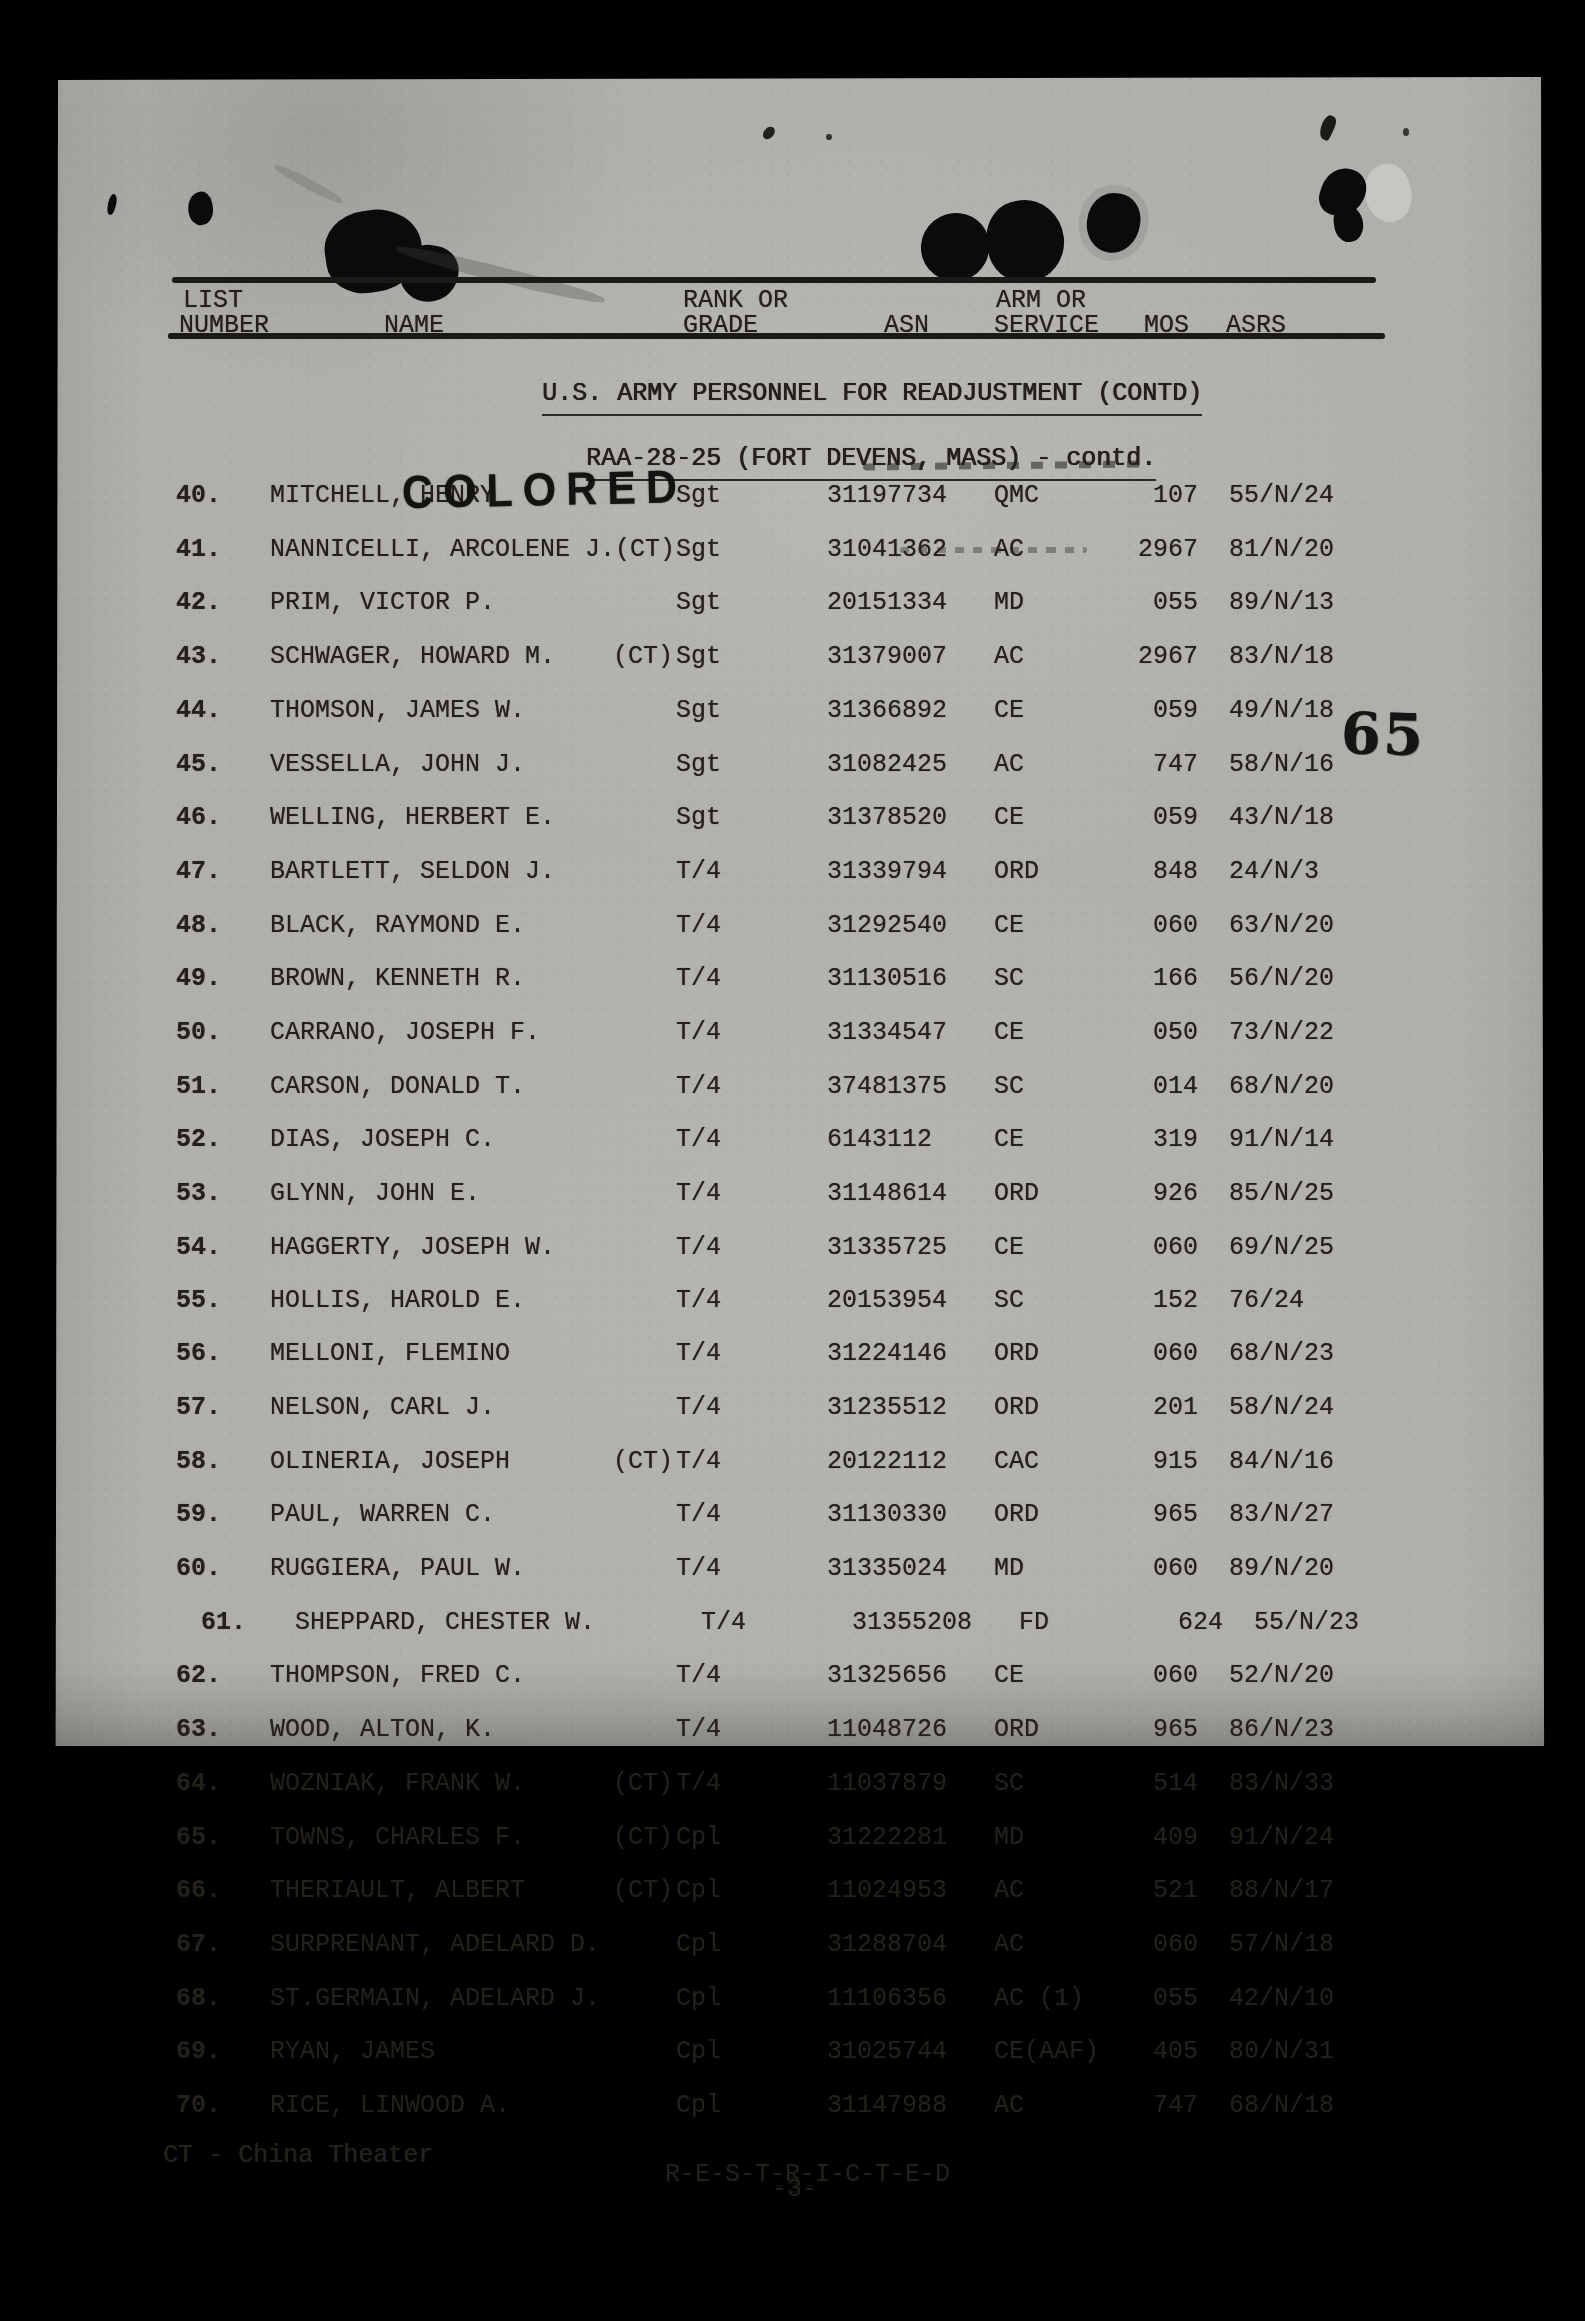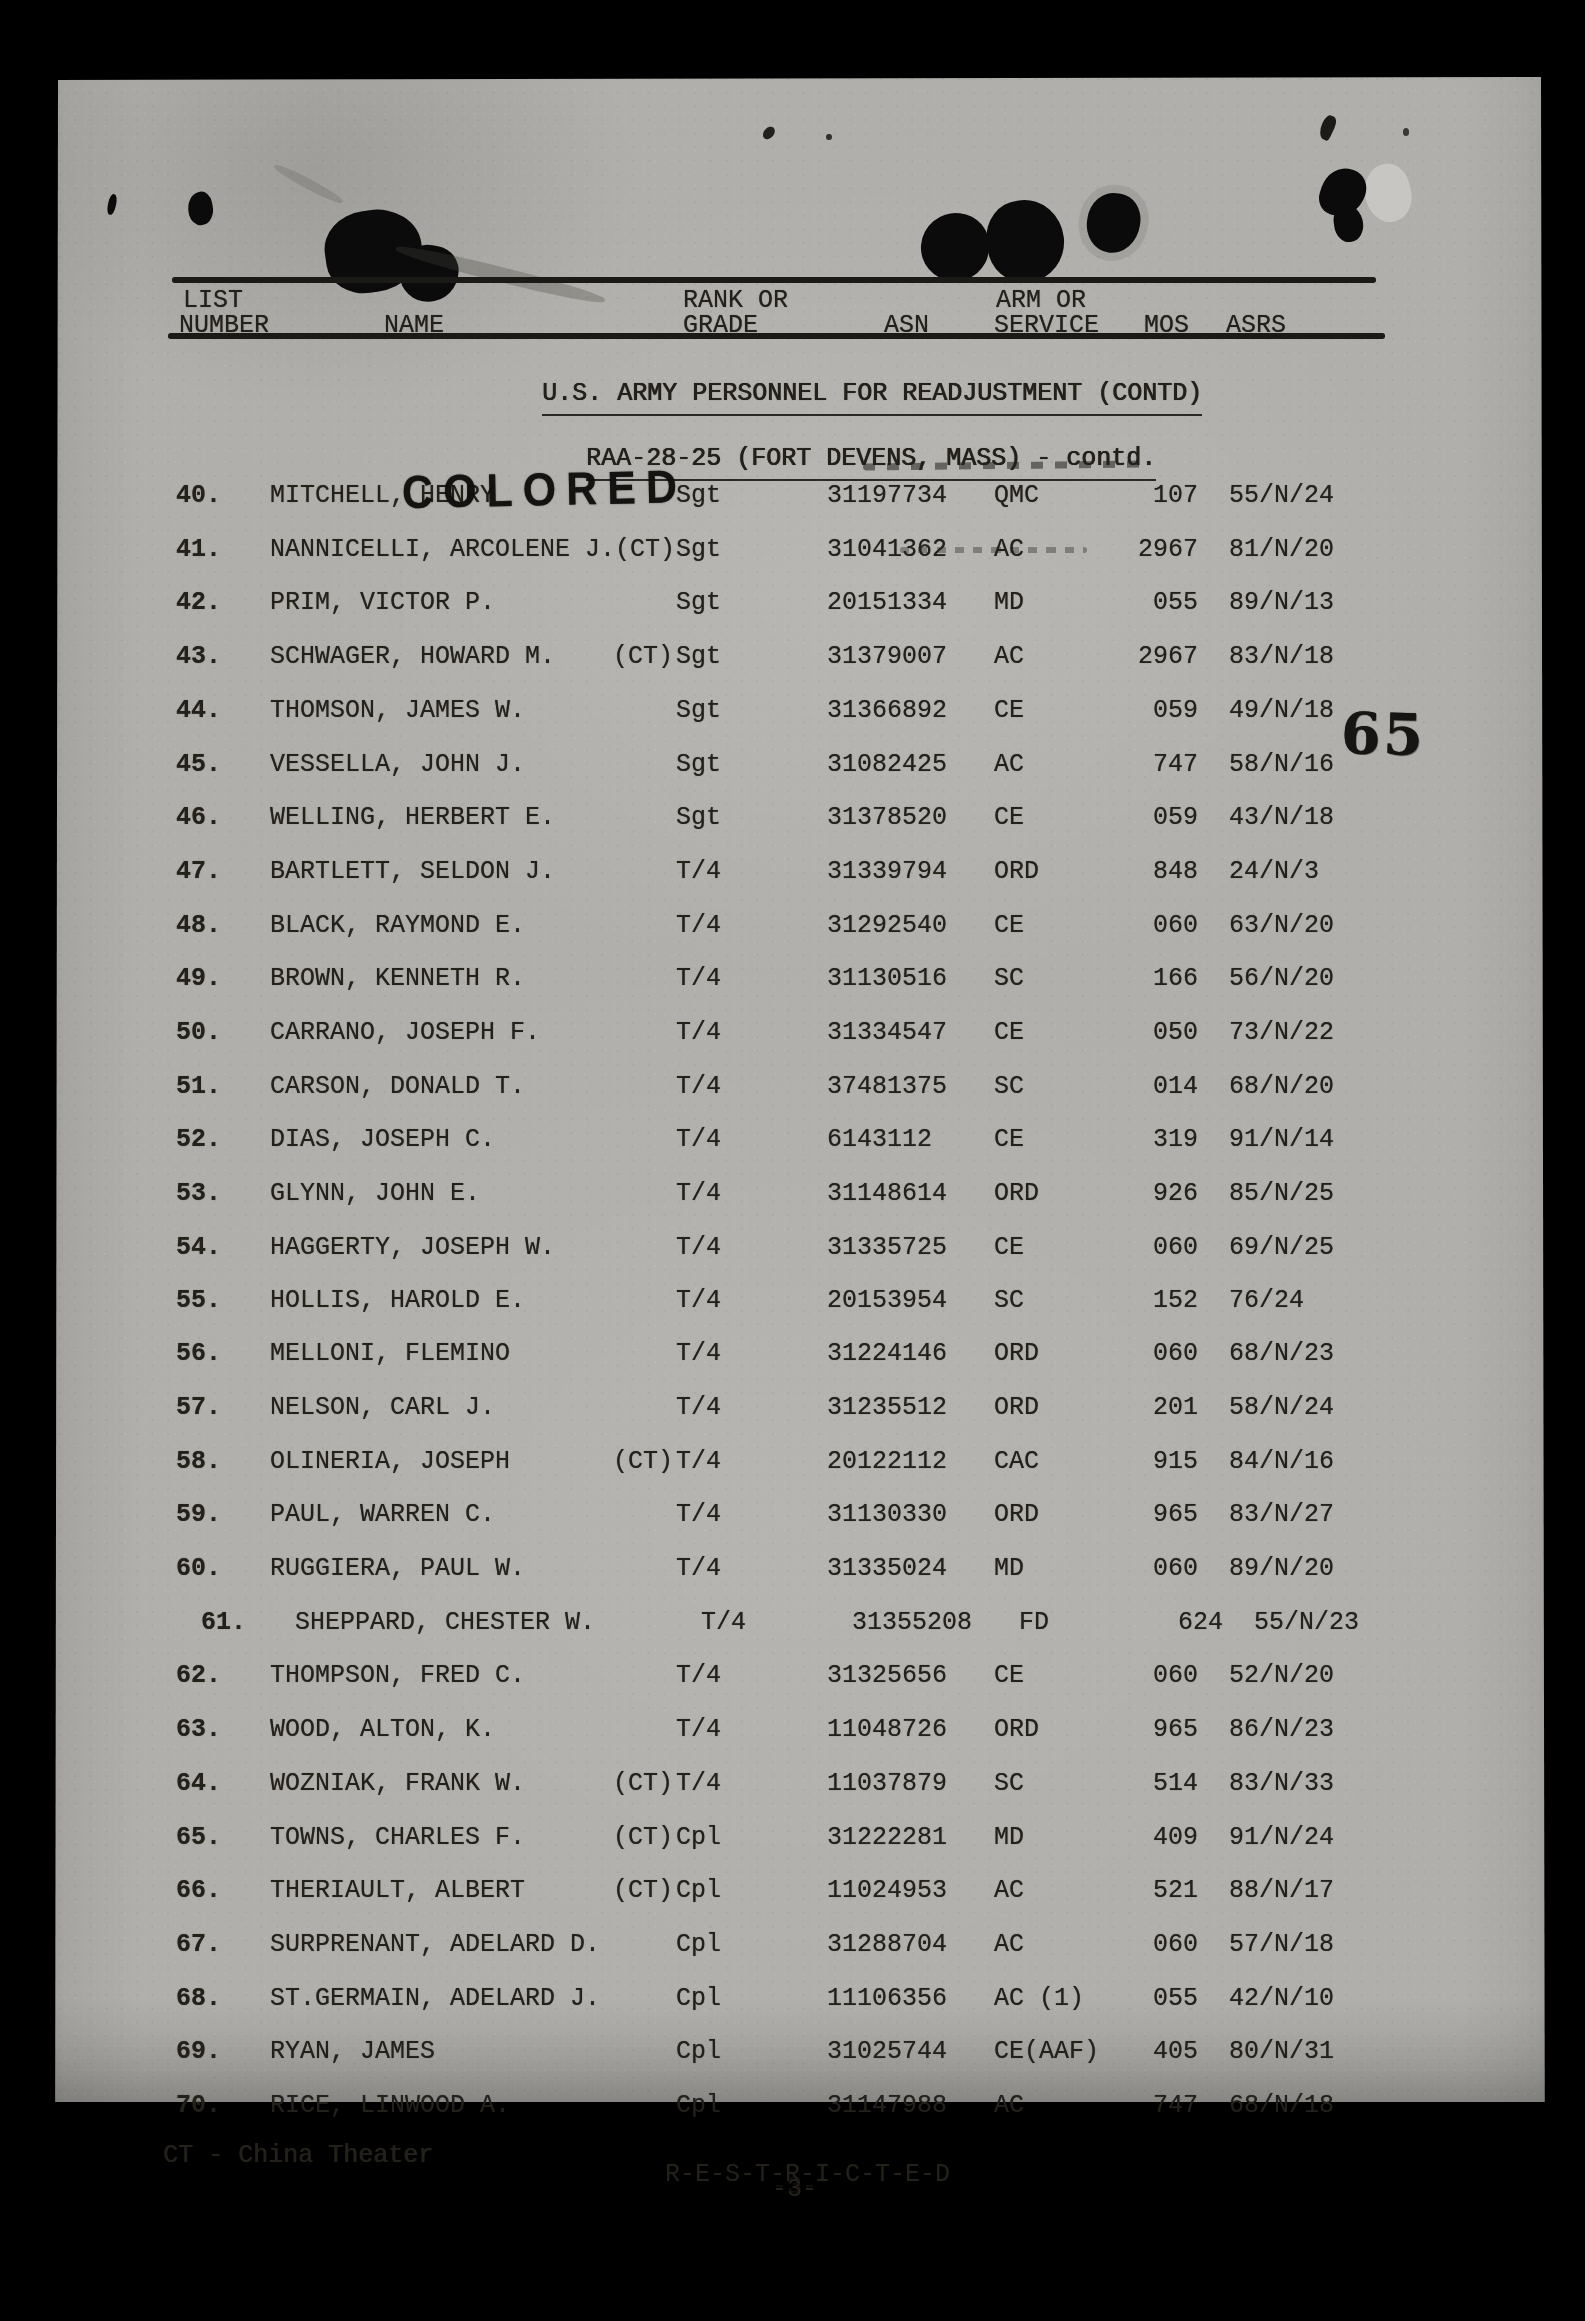--- a/index.html
+++ b/index.html
@@ -1,21 +1,21 @@
 <!DOCTYPE html>
 <html style="font-size:14.6px"><head>
 <meta charset="utf-8">
 <style>
   html,body{margin:0;padding:0;}
   body{
     width:1585px;height:2322px;position:relative;background:#000;overflow:hidden;
     font-family:"Liberation Mono", monospace;
   }
   .paper{
-    position:absolute;left:0;top:0;width:1585px;height:2102px;
+    position:absolute;left:0;top:0;width:1585px;height:1746px;
     background-color:#b1afab;
     background-image:
       radial-gradient(ellipse 822px 594px at 55% 28%, rgba(255,255,255,0.10), transparent 70%),
       radial-gradient(ellipse 1005px 822px at 50% 72%, rgba(255,255,255,0.07), transparent 72%),
       radial-gradient(ellipse 457px 347px at 20% 8%, rgba(0,0,0,0.10), transparent 70%),
       linear-gradient(90deg, rgba(0,0,0,0.20) 0%, rgba(0,0,0,0.06) 4%, transparent 9%),
       linear-gradient(270deg, rgba(0,0,0,0.16) 0%, rgba(0,0,0,0.05) 3%, transparent 8%),
       linear-gradient(0deg, rgba(0,0,0,0.14) 0%, transparent 5%),
       linear-gradient(180deg, rgba(0,0,0,0.10) 0%, transparent 4%);
     clip-path: polygon(58px 80px, 1541px 77px, 1545px 2255px, 55px 2231px);

